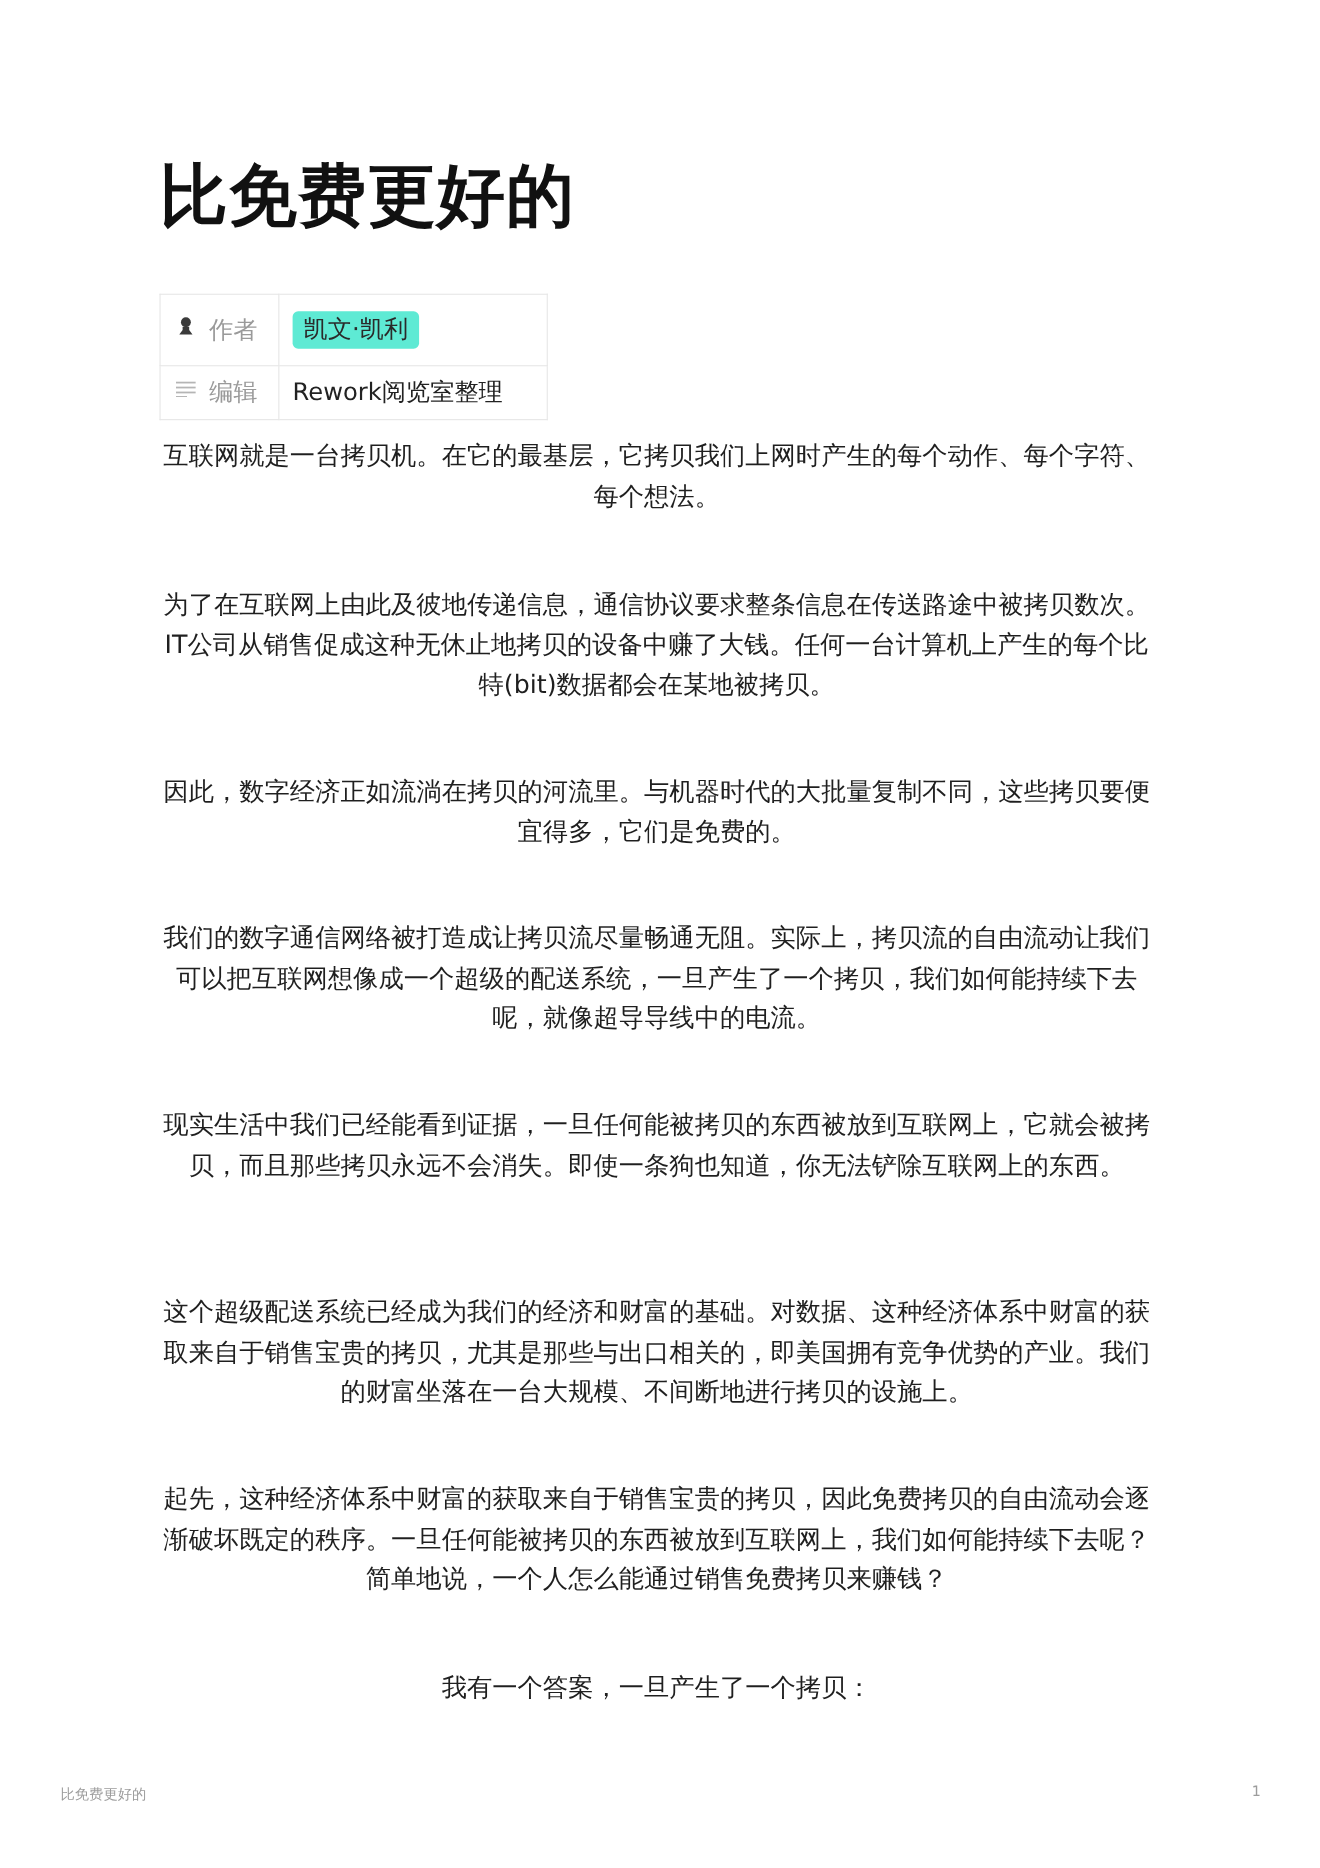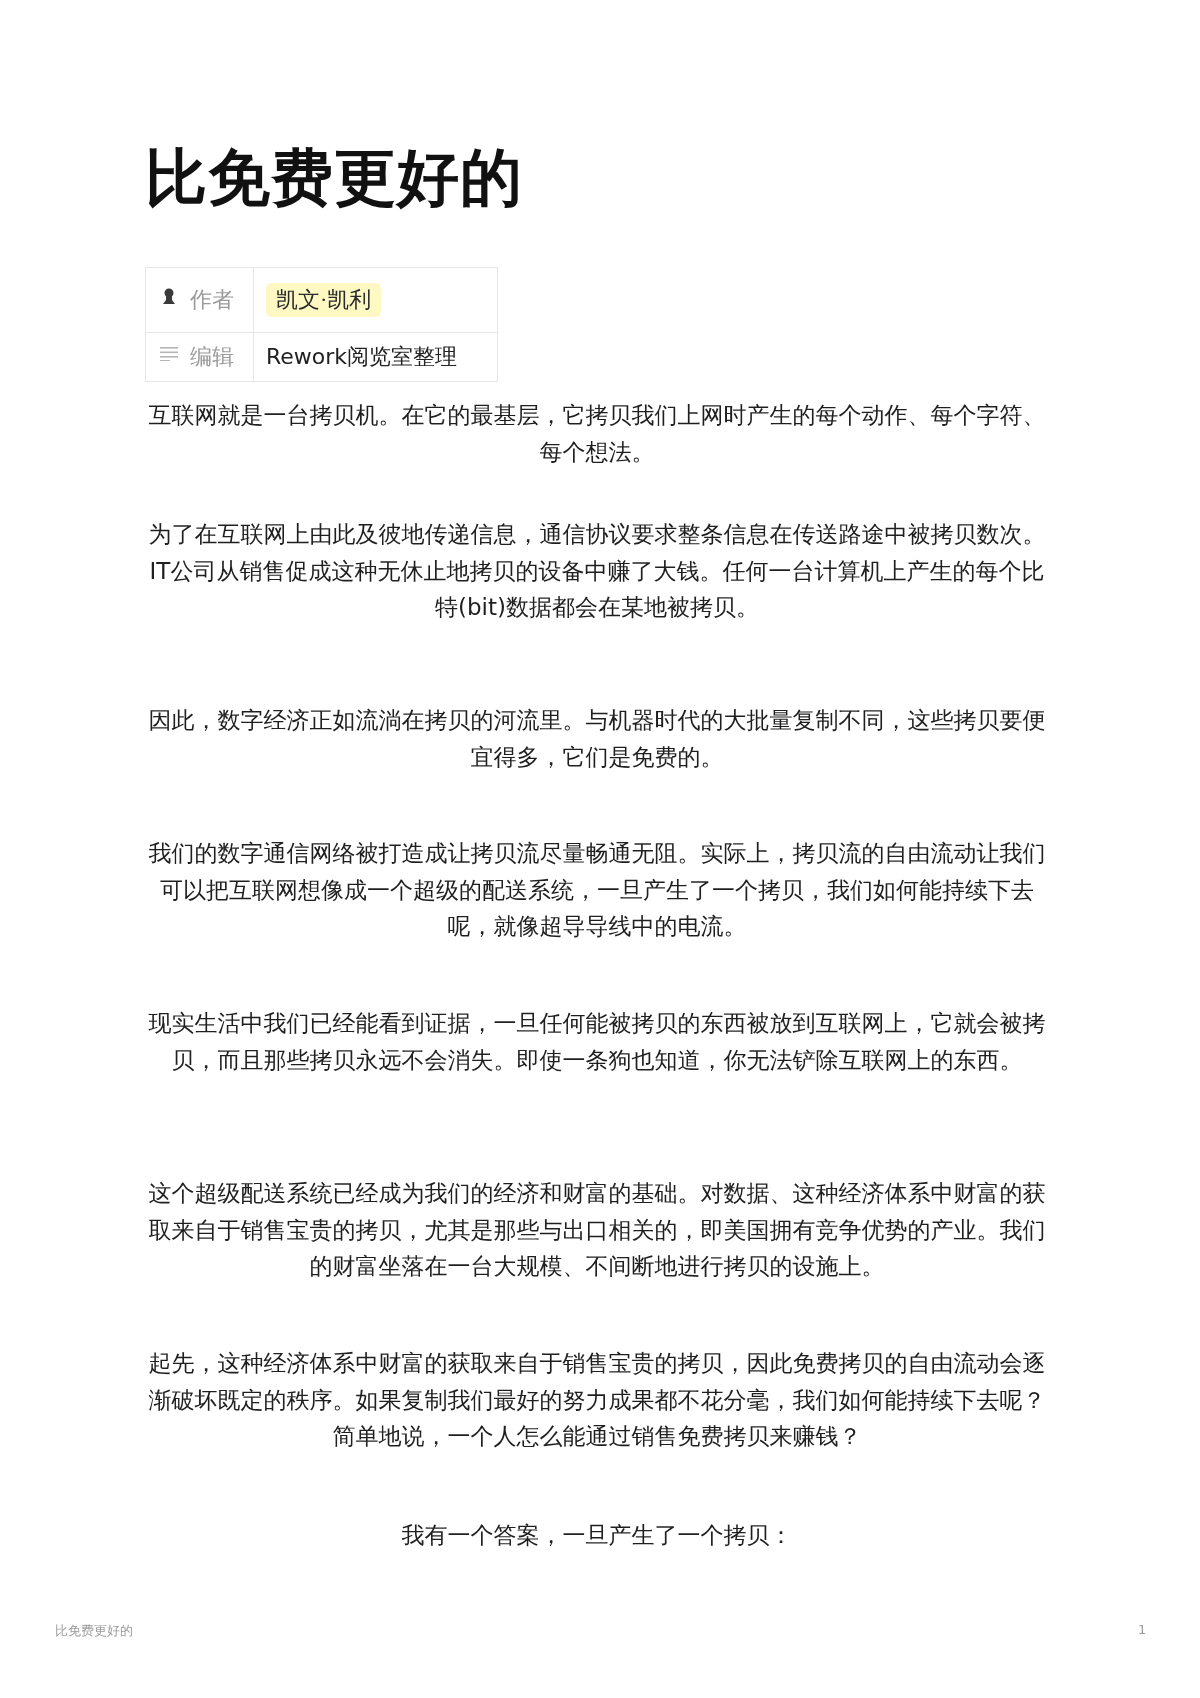--- a/index.html
+++ b/index.html
@@ -18,22 +18,22 @@
     border-collapse: collapse; font-size: 22px;
   }
   .props td { border: 1px solid #e6e6e6; padding: 0; vertical-align: middle; }
   .props .key { width: 107px; color: #9a9a9a; }
   .props .val { width: 231px; padding-left: 12px; color: #222; }
   .props tr.r1 td { height: 64px; }
   .props tr.r2 td { height: 48px; }
   .keywrap { display: flex; align-items: flex-start; padding-left: 12px; }
   .keywrap .ico { width: 22px; height: 22px; margin-right: 10px; display: inline-flex; align-items: center; justify-content: center; }
   .tag {
-    display: inline-block; background: #fef9c3; border-radius: 5px;
-    padding: 3px 10px; line-height: 28px; color: #2a2a2a; font-family: Liberation Serif, serif;
+    display: inline-block; background: #5eead4; border-radius: 5px;
+    padding: 3px 10px; line-height: 28px; color: #2a2a2a;
   }
   .body {
     position: absolute; left: 147px; width: 900px;
     font-size: 23px; line-height: 36.5px; color: #1f1f1f;
   }
   .body p { margin: 0; position: absolute; left: 0; width: 900px; text-align: center; }
   .footer-title {
     position: absolute; left: 55px; top: 1622px; font-size: 13px; color: #9c9c9c;
   }
   .page-num {
@@ -77,23 +77,23 @@
         <span>编辑</span>
       </div>
     </td>
     <td class="val">Rework阅览室整理</td>
   </tr>
 </tbody>
   </table>
 
 <div class="body">
   <p style="top:397px">互联网就是一台拷贝机。在它的最基层，它拷贝我们上网时产生的每个动作、每个字符、每个想法。</p>
-  <p style="top:516px">为了在互联网上由此及彼地传递信息，通信协议要求整条信息在传送路途中被拷贝数次。IT公司从销售促成这种无休止地拷贝的设备中赚了大钱。任何一台计算机上产生的每个比特(bit)数据都会在某地被拷贝。</p>
+  <p style="top:532px">为了在互联网上由此及彼地传递信息，通信协议要求整条信息在传送路途中被拷贝数次。IT公司从销售促成这种无休止地拷贝的设备中赚了大钱。任何一台计算机上产生的每个比特(bit)数据都会在某地被拷贝。</p>
   <p style="top:702px">因此，数字经济正如流淌在拷贝的河流里。与机器时代的大批量复制不同，这些拷贝要便宜得多，它们是免费的。</p>
   <p style="top:835px">我们的数字通信网络被打造成让拷贝流尽量畅通无阻。实际上，拷贝流的自由流动让我们可以把互联网想像成一个超级的配送系统，一旦产生了一个拷贝，我们如何能持续下去呢，就像超导导线中的电流。</p>
   <p style="top:1005px">现实生活中我们已经能看到证据，一旦任何能被拷贝的东西被放到互联网上，它就会被拷贝，而且那些拷贝永远不会消失。即使一条狗也知道，你无法铲除互联网上的东西。</p>
   <p style="top:1175px">这个超级配送系统已经成为我们的经济和财富的基础。对数据、这种经济体系中财富的获取来自于销售宝贵的拷贝，尤其是那些与出口相关的，即美国拥有竞争优势的产业。我们的财富坐落在一台大规模、不间断地进行拷贝的设施上。</p>
-  <p style="top:1345px">起先，这种经济体系中财富的获取来自于销售宝贵的拷贝，因此免费拷贝的自由流动会逐渐破坏既定的秩序。如果复制我们最好的努力成果都不花分毫，我们如何能持续下去呢？简单地说，一个人怎么能通过销售免费拷贝来赚钱？</p>
+  <p style="top:1345px">起先，这种经济体系中财富的获取来自于销售宝贵的拷贝，因此免费拷贝的自由流动会逐渐破坏既定的秩序。一旦任何能被拷贝的东西被放到互联网上，我们如何能持续下去呢？简单地说，一个人怎么能通过销售免费拷贝来赚钱？</p>
   <p style="top:1517px">我有一个答案，一旦产生了一个拷贝：</p>
 </div>
 
 <div class="footer-title">比免费更好的</div>
 <div class="page-num">1</div>
 
 </body></html>

